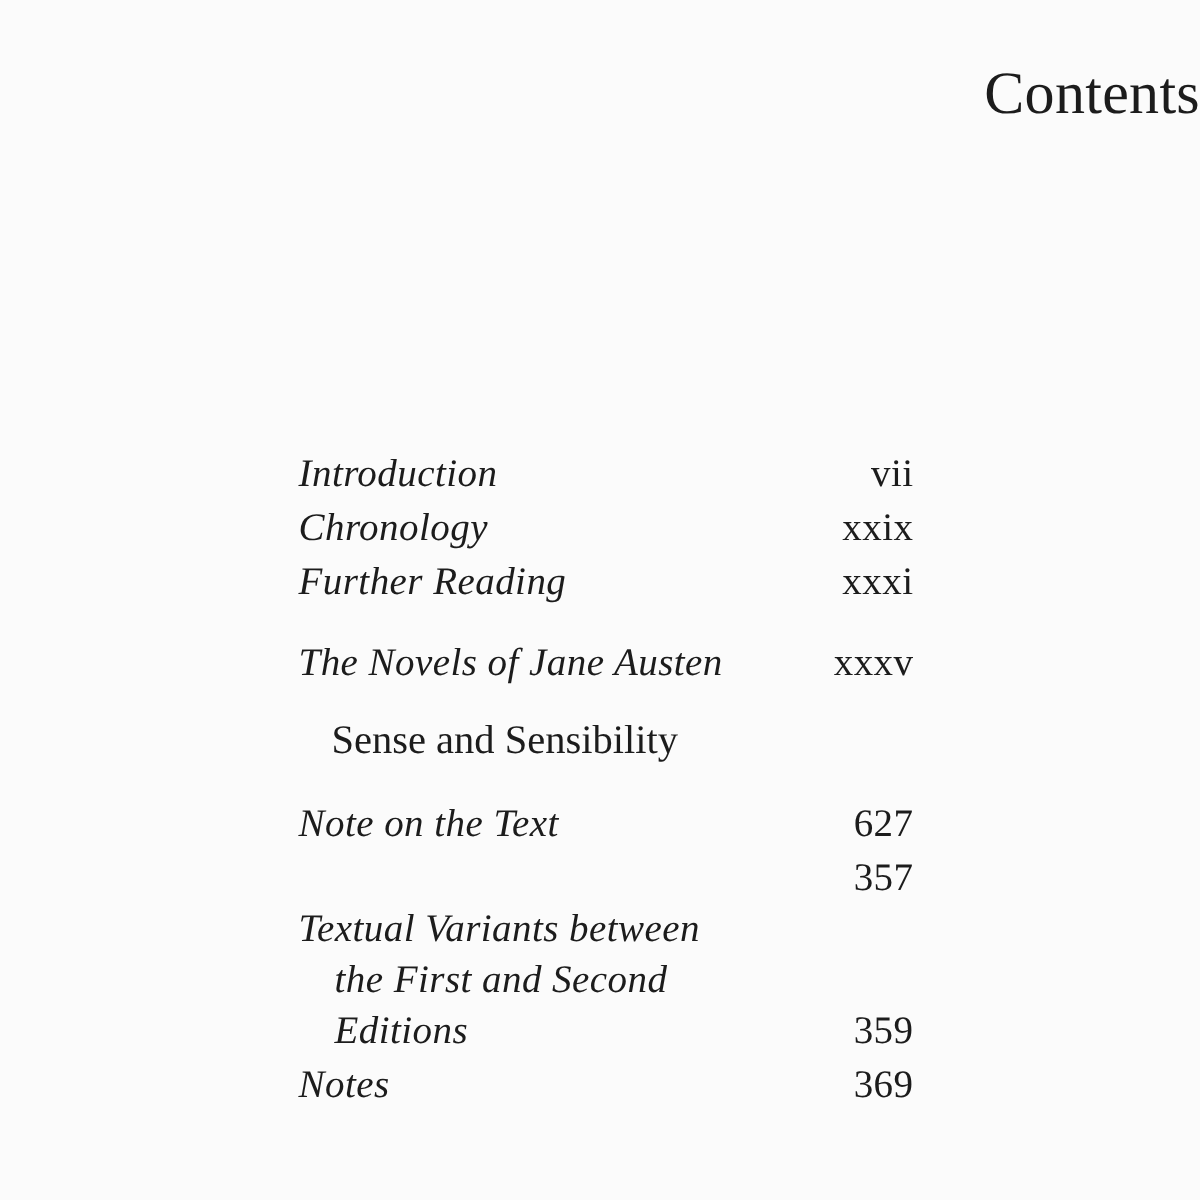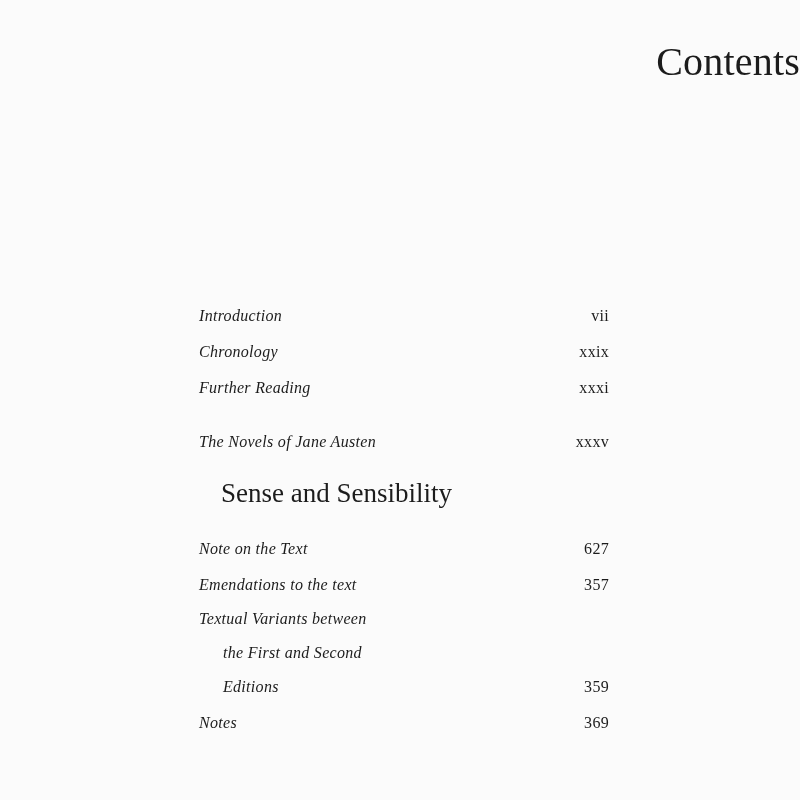--- a/index.html
+++ b/index.html
@@ -24,21 +24,21 @@
       font-size: 40px;
       font-weight: normal;
       margin: 0;
       letter-spacing: 0.2px;
     }
     .toc-row {
       position: absolute;
       left: 199px;
       width: 410px;
       height: 34px;
-      font-size: 16px;
+      font-size: 26px;
       line-height: 34px;
     }
     .toc-label {
       position: absolute;
       left: 0;
       top: 0;
       font-style: italic;
       white-space: nowrap;
       letter-spacing: 0.3px;
     }
@@ -86,21 +86,20 @@
   <span class="toc-page">xxxv</span>
 </div>
 
 <h2 class="section-heading">Sense and Sensibility</h2>
 
 <div class="toc-row" style="top:532px;">
   <span class="toc-label">Note on the Text</span>
   <span class="toc-page">627</span>
 </div>
 <div class="toc-row" style="top:568px;">
-  <span class="toc-label">Emendations to the text</span>
   <span class="toc-page">357</span>
 </div>
 <div class="toc-row" style="top:602px;">
   <span class="toc-label">Textual Variants between</span>
 </div>
 <div class="toc-row" style="top:636px;">
   <span class="toc-label indent">the First and Second</span>
 </div>
 <div class="toc-row" style="top:670px;">
   <span class="toc-label indent">Editions</span>

